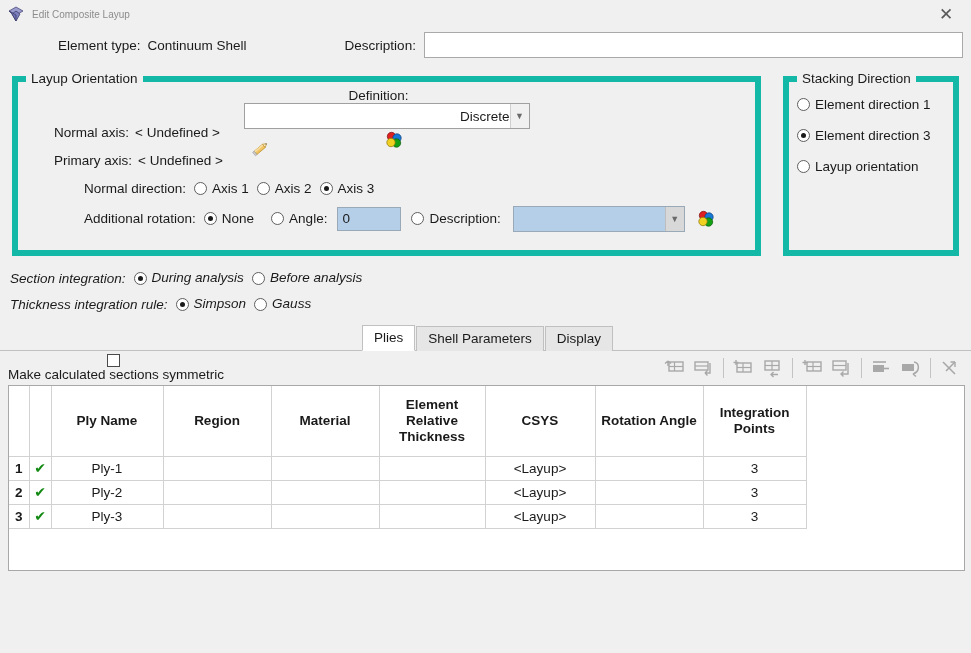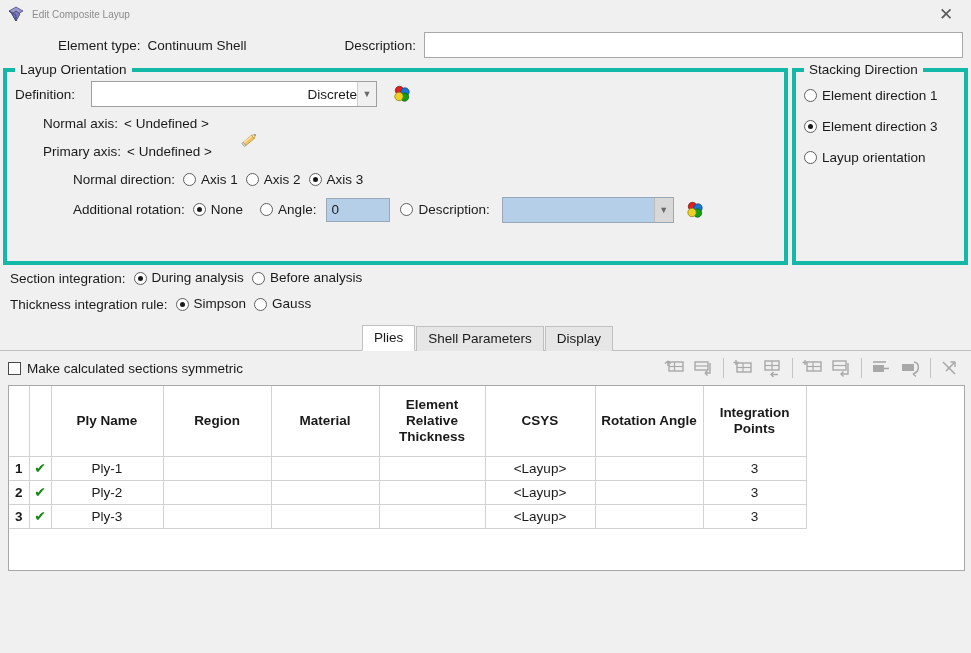--- a/index.html
+++ b/index.html
@@ -71,38 +71,38 @@
   }
 
   
   .panels {
     display: flex;
     padding: 0 3px;
     gap: 4px;
     height: 203px;
   }
   fieldset.group {
-    margin: 0;
-    border: 4px solid #14b8a6;
+    margin: 9px;
+    border: 6px solid #14b8a6;
     background: #f0f0f0;
     padding: 0;
     position: relative;
   }
   fieldset.group > legend {
     padding: 0 5px;
     margin-left: 8px;
     font-size: 13.5px;
     color: #1a1a1a;
   }
   .layup-group { flex: 1 1 auto; }
   .stack-group { width: 176px; flex: 0 0 176px; }
 
   .grp-body { padding: 2px 8px 0 8px; }
 
-  .def-row { display: flex; align-items: center; height: 30px; }
+  .def-row { display: flex; align-items: center; height: 30px; flex-direction: column; }
   .def-label { width: 76px; }
   .combo {
     width: 286px; height: 26px;
     background: #ffffff;
     border: 1px solid #a0a0a0;
     display: flex; align-items: center;
     position: relative;
     padding-left: 5px;
     cursor: pointer;
   }
@@ -167,21 +167,21 @@
     margin-right: 10px;
     outline: none;
   }
   .dist-combo { width: 172px; margin-left: 4px; }
 
   
   .stack-body { padding: 3px 0 0 8px; }
   .stack-body .radio { height: 31px; display: flex; margin-right: 0; }
 
   
-  .integ { padding: 0 8px; }
+  .integ { padding: 0 8px; font-style: italic; }
   .integ-row { display: flex; align-items: center; height: 26px; padding-left: 2px; }
   .integ-row .lead { margin-right: 8px; }
 
   
   .tabs {
     display: flex;
     align-items: flex-end;
     padding-left: 5px;
     height: 26px;
     margin-top: 8px;
@@ -213,20 +213,21 @@
   .tb-row {
     display: flex; align-items: center;
     height: 34px;
     padding: 0 6px 0 8px;
     background: #f0f0f0;
   }
   .chk {
     display: inline-flex; align-items: center;
     cursor: pointer;
     white-space: nowrap;
+    flex-direction: column;
   }
   .chk .box {
     width: 13px; height: 13px;
     border: 1px solid #4a4a4a;
     background: #ffffff;
     margin-right: 6px;
     flex: 0 0 13px;
   }
   .tb-spacer { flex: 1 1 auto; }
   .tb-icons { display: flex; align-items: center; }

